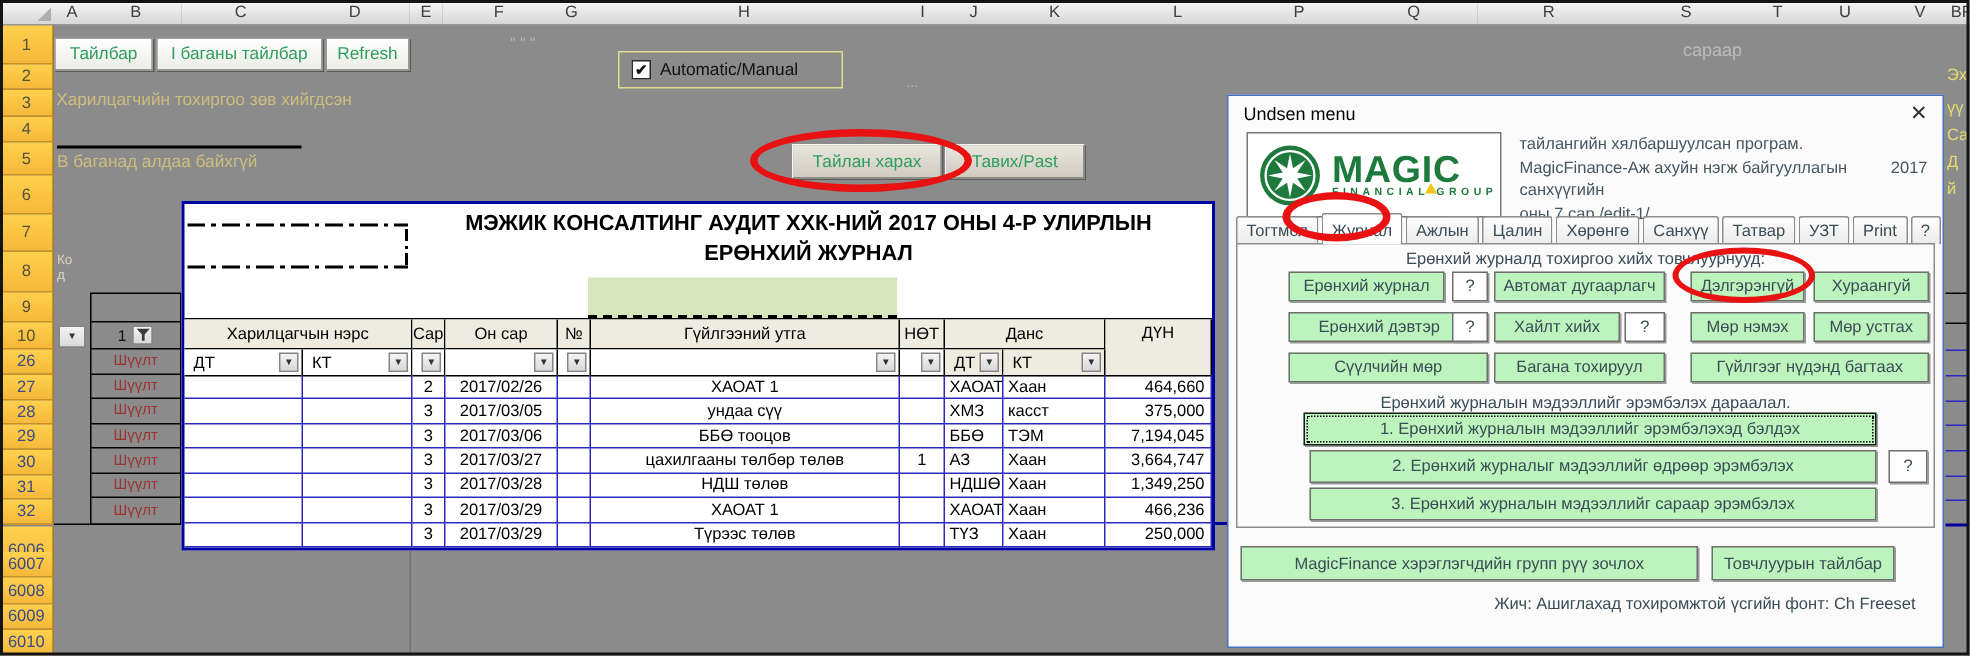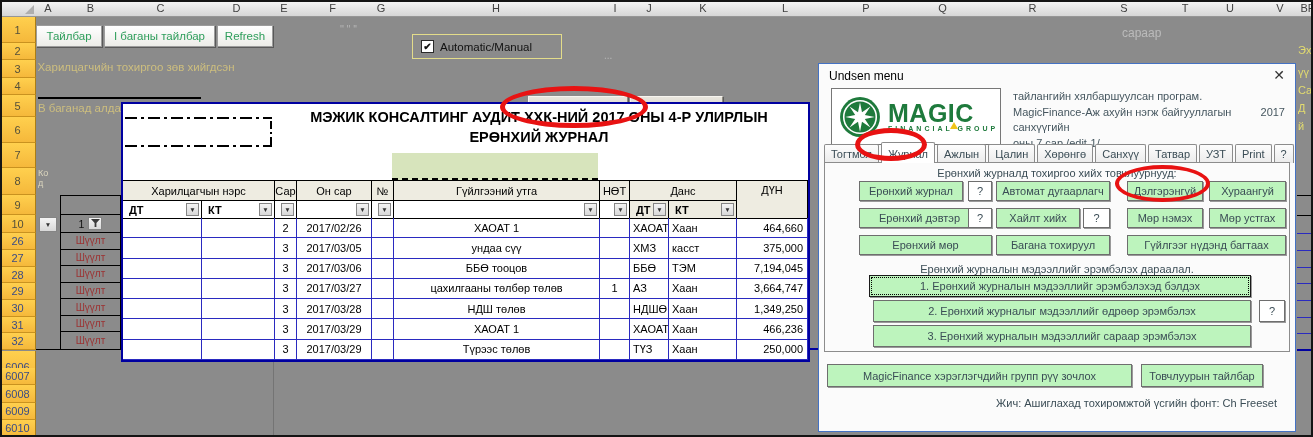--- a/index.html
+++ b/index.html
@@ -30,35 +30,35 @@
   .blackline{position:absolute;background:#000;}
 
   
   .chkpanel{position:absolute;left:412px;top:34px;width:150px;height:25px;border:1px solid #E3DC8A;
     display:flex;align-items:center;box-sizing:border-box;}
   .chkbox{width:13px;height:13px;background:#fff;border:1.5px solid #2a2a2a;margin:0 6px 0 8px;
     display:flex;align-items:center;justify-content:center;font-size:10px;font-weight:bold;color:#111;box-sizing:border-box;}
   .chklbl{color:#111;font-size:11.5px;}
 
   
-  .tbl{position:absolute;left:121px;top:102px;width:689px;height:260px;background:#fff;
+  .tbl{position:absolute;left:121px;top:134px;width:689px;height:233px;background:#fff;
     border:2px solid #0000A0;box-sizing:border-box;z-index:5;}
   .tbl-title{position:absolute;left:150px;top:3px;width:532px;text-align:center;font-weight:bold;
     font-size:14.5px;color:#000;line-height:20px;}
   .ddl{position:absolute;height:2px;background:repeating-linear-gradient(90deg,#000 0 12px,transparent 12px 16px,#000 16px 19px,transparent 19px 23px);}
   .ddv{position:absolute;width:2px;background:repeating-linear-gradient(0deg,#000 0 8px,transparent 8px 11px,#000 11px 13px,transparent 13px 16px);}
   .greencell{position:absolute;left:269px;top:49px;width:206px;height:27px;background:#D7E4BC;
     border-bottom:2px dashed #000;box-sizing:border-box;}
   .hdr{position:absolute;left:0;top:76px;width:685px;height:38px;display:grid;
     grid-template-columns:79px 73px 22px 75px 22px 206px 30px 39px 68px 71px;grid-template-rows:20px 18px;
     border-top:1px solid #000;box-sizing:border-box;}
   .h{background:#EEECE1;border-right:1px solid #000;border-bottom:1px solid #000;font-size:11px;color:#000;
     display:flex;align-items:center;justify-content:center;box-sizing:border-box;overflow:hidden;}
   .h.white{background:#fff;}
-  .h.bld{font-weight:bold;}
+  .h.bld{font-weight:normal;}
   .h.spread{justify-content:space-between;padding:0 2px 0 6px;}
   .dd{width:13px;height:13px;background:linear-gradient(#F4F4F4,#D8D8D8);border:1px solid #858585;
     display:flex;align-items:center;justify-content:center;font-size:6.5px;color:#333;box-sizing:border-box;flex:none;cursor:pointer;}
   .data{position:absolute;left:0;top:114px;bottom:0;width:685px;display:grid;
     grid-template-columns:79px 73px 22px 75px 22px 206px 30px 39px 68px 71px;grid-template-rows:repeat(7,1fr);}
   .d{border-right:1px solid #2A2AC0;border-bottom:1px solid #2A2AC0;font-size:11px;color:#000;
     display:flex;align-items:center;box-sizing:border-box;white-space:nowrap;overflow:hidden;}
   .d.ctr{justify-content:center;}
   .d.rt{justify-content:flex-end;padding-right:4px;}
   .d.lt{padding-left:3px;}
@@ -410,21 +410,21 @@
       <div class="gbtn" style="left:302px;top:18px;width:76px">Дэлгэрэнгүй</div>
       <div class="gbtn" style="left:384px;top:18px;width:77px">Хураангуй</div>
 
       <div class="gbtn" style="left:34px;top:45px;width:121px">Ерөнхий дэвтэр</div>
       <div class="gbtn w" style="left:143px;top:45px;width:24px">?</div>
       <div class="gbtn" style="left:171px;top:45px;width:84px">Хайлт хийх</div>
       <div class="gbtn w" style="left:258px;top:45px;width:27px">?</div>
       <div class="gbtn" style="left:302px;top:45px;width:76px">Мөр нэмэх</div>
       <div class="gbtn" style="left:384px;top:45px;width:77px">Мөр устгах</div>
 
-      <div class="gbtn" style="left:34px;top:72px;width:133px">Ерөнхий мөр</div>
+      <div class="gbtn" style="left:34px;top:72px;width:133px">Сүүлчийн мөр</div>
       <div class="gbtn" style="left:171px;top:72px;width:114px">Багана тохируул</div>
       <div class="gbtn" style="left:302px;top:72px;width:159px">Гүйлгээг нүдэнд багтаах</div>
 
       <div class="cap" style="top:100px">Ерөнхий журналын мэдээллийг эрэмбэлэх дараалал.</div>
       <div class="gbtn focus" style="left:44px;top:112px;width:382px;height:22px">1. Ерөнхий журналын мэдээллийг эрэмбэлэхэд бэлдэх</div>
       <div class="gbtn" style="left:48px;top:137px;width:378px;height:22px">2. Ерөнхий журналыг мэдээллийг өдрөөр эрэмбэлэх</div>
       <div class="gbtn" style="left:48px;top:162px;width:378px;height:22px">3. Ерөнхий журналын мэдээллийг сараар эрэмбэлэх</div>
       <div class="gbtn w" style="left:434px;top:137px;width:26px;height:22px">?</div>
     </div>
 

